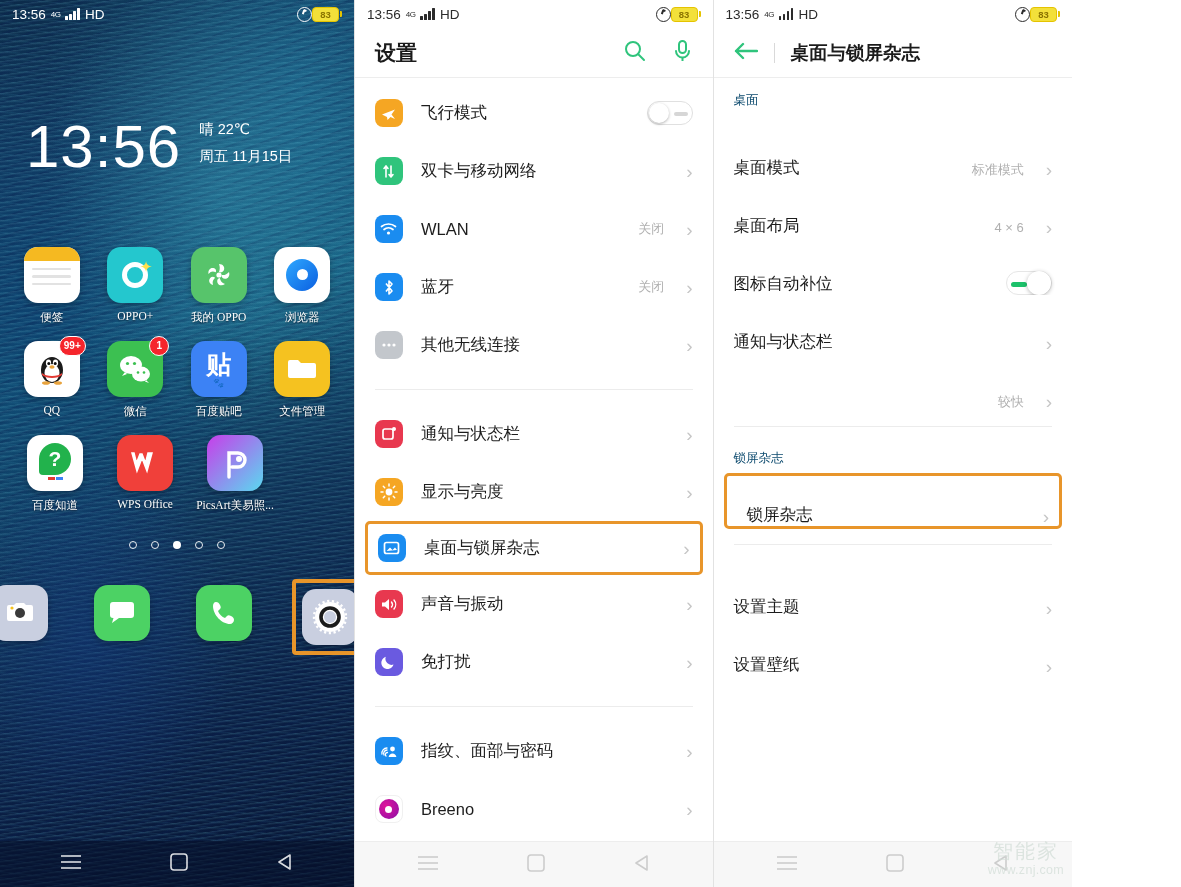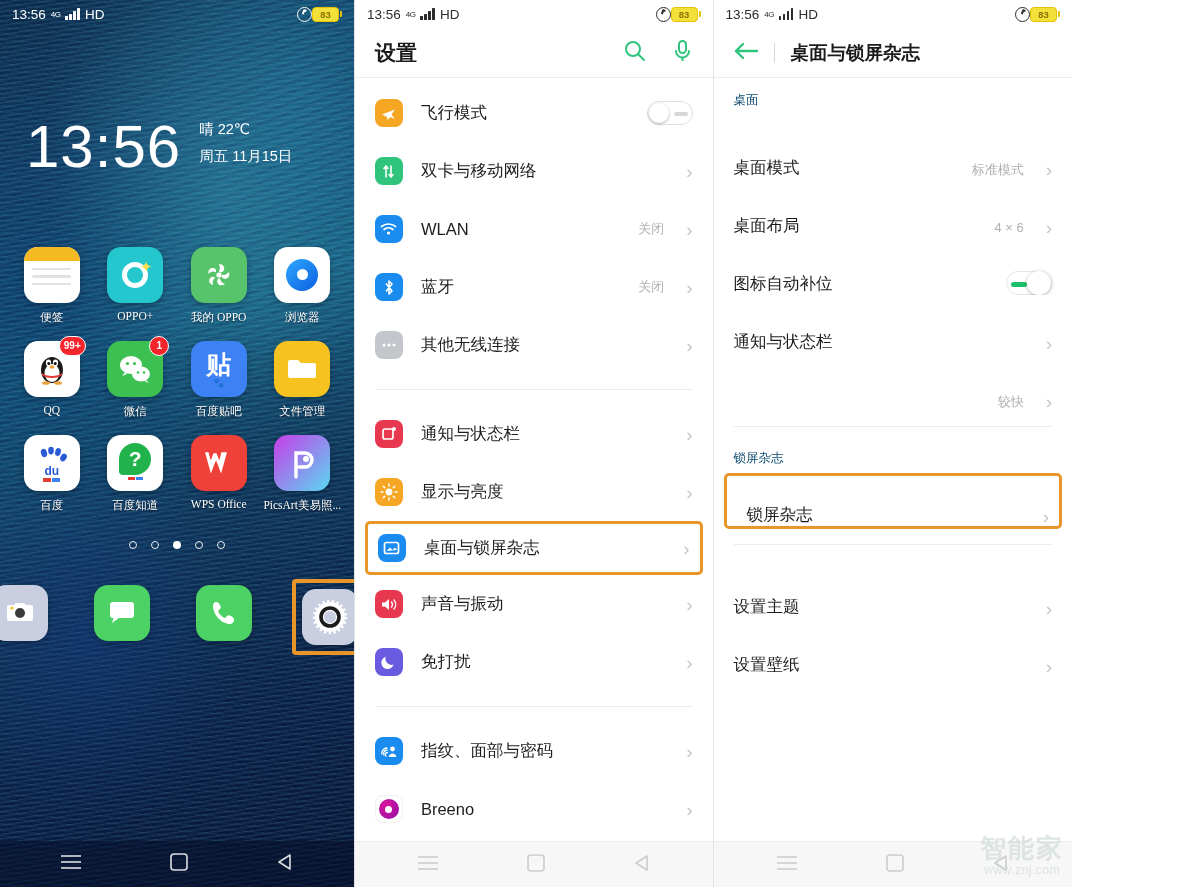--- a/index.html
+++ b/index.html
@@ -182,21 +182,21 @@
   .row.plain { padding-left: 20px; align-items: flex-end; }
   .row.plain .lbl { font-size: 16.5px; }
 
   .panel-settings .navbar { background: #f7f7f7; border-top: 1px solid #ededed; }
   .panel-settings .nav-ic { opacity: .45; }
 
   .watermark {
     position: absolute; right: 8px; bottom: 10px; text-align: center;
     color: #d3ded8; opacity: .75; z-index: 8; pointer-events: none;
   }
-  .wm-cn { font-size: 26px; font-weight: bold; letter-spacing: 2px; line-height: 1; }
+  .wm-cn { font-size: 20px; font-weight: normal; letter-spacing: 2px; line-height: 1; }
   .wm-url { font-size: 12.5px; letter-spacing: .3px; margin-top: 2px; }
 </style>
 </head>
 <body>
 
 <div class="screens">
 
   <div class="panel-home">
     <div class="wave-layer l3"></div>
     <div class="wave-layer l1"></div>
@@ -323,36 +323,20 @@
               <path d="M2 6a2 2 0 012-2h8l3 3h13a2 2 0 012 2v11a2 2 0 01-2 2H4a2 2 0 01-2-2z" fill="#fff"></path>
             </svg>
           </div>
           <div class="app-label">文件管理</div>
         </div>
       </div>
 
       <div class="app-row">
         <div class="app-cell">
           <div class="app-icon" style="background:#fff;flex-direction:column">
-            <svg width="30" height="18" viewBox="0 0 30 18" style="margin-top:3px">
-              <ellipse cx="7" cy="6" rx="3" ry="4.2" fill="#2A5BD7" transform="rotate(-18 7 6)"></ellipse>
-              <ellipse cx="14" cy="3.5" rx="2.8" ry="4" fill="#2A5BD7"></ellipse>
-              <ellipse cx="21" cy="5" rx="2.8" ry="4" fill="#2A5BD7" transform="rotate(16 21 5)"></ellipse>
-              <ellipse cx="26.5" cy="10.5" rx="3" ry="4" fill="#2A5BD7" transform="rotate(32 26.5 10.5)"></ellipse>
-            </svg>
-            <div style="color:#2A5BD7;font-size:12px;font-weight:bold;line-height:1">du</div>
-            <div style="display:flex;gap:1px;margin-top:1px">
-              <div style="width:8px;height:4px;background:#E23B34"></div>
-              <div style="width:8px;height:4px;background:#3C82F5"></div>
-            </div>
-          </div>
-          <div class="app-label">百度</div>
-        </div>
-        <div class="app-cell">
-          <div class="app-icon" style="background:#fff;flex-direction:column">
             <div style="width:32px;height:32px;border-radius:50% 50% 50% 4px;background:#22B24C;display:flex;align-items:center;justify-content:center;margin-top:-2px">
               <span style="color:#fff;font-size:21px;font-weight:bold">?</span>
             </div>
             <div style="display:flex;gap:1px;margin-top:2px">
               <div style="width:7px;height:3.5px;background:#E23B34"></div>
               <div style="width:7px;height:3.5px;background:#3C82F5"></div>
             </div>
           </div>
           <div class="app-label">百度知道</div>
         </div>

